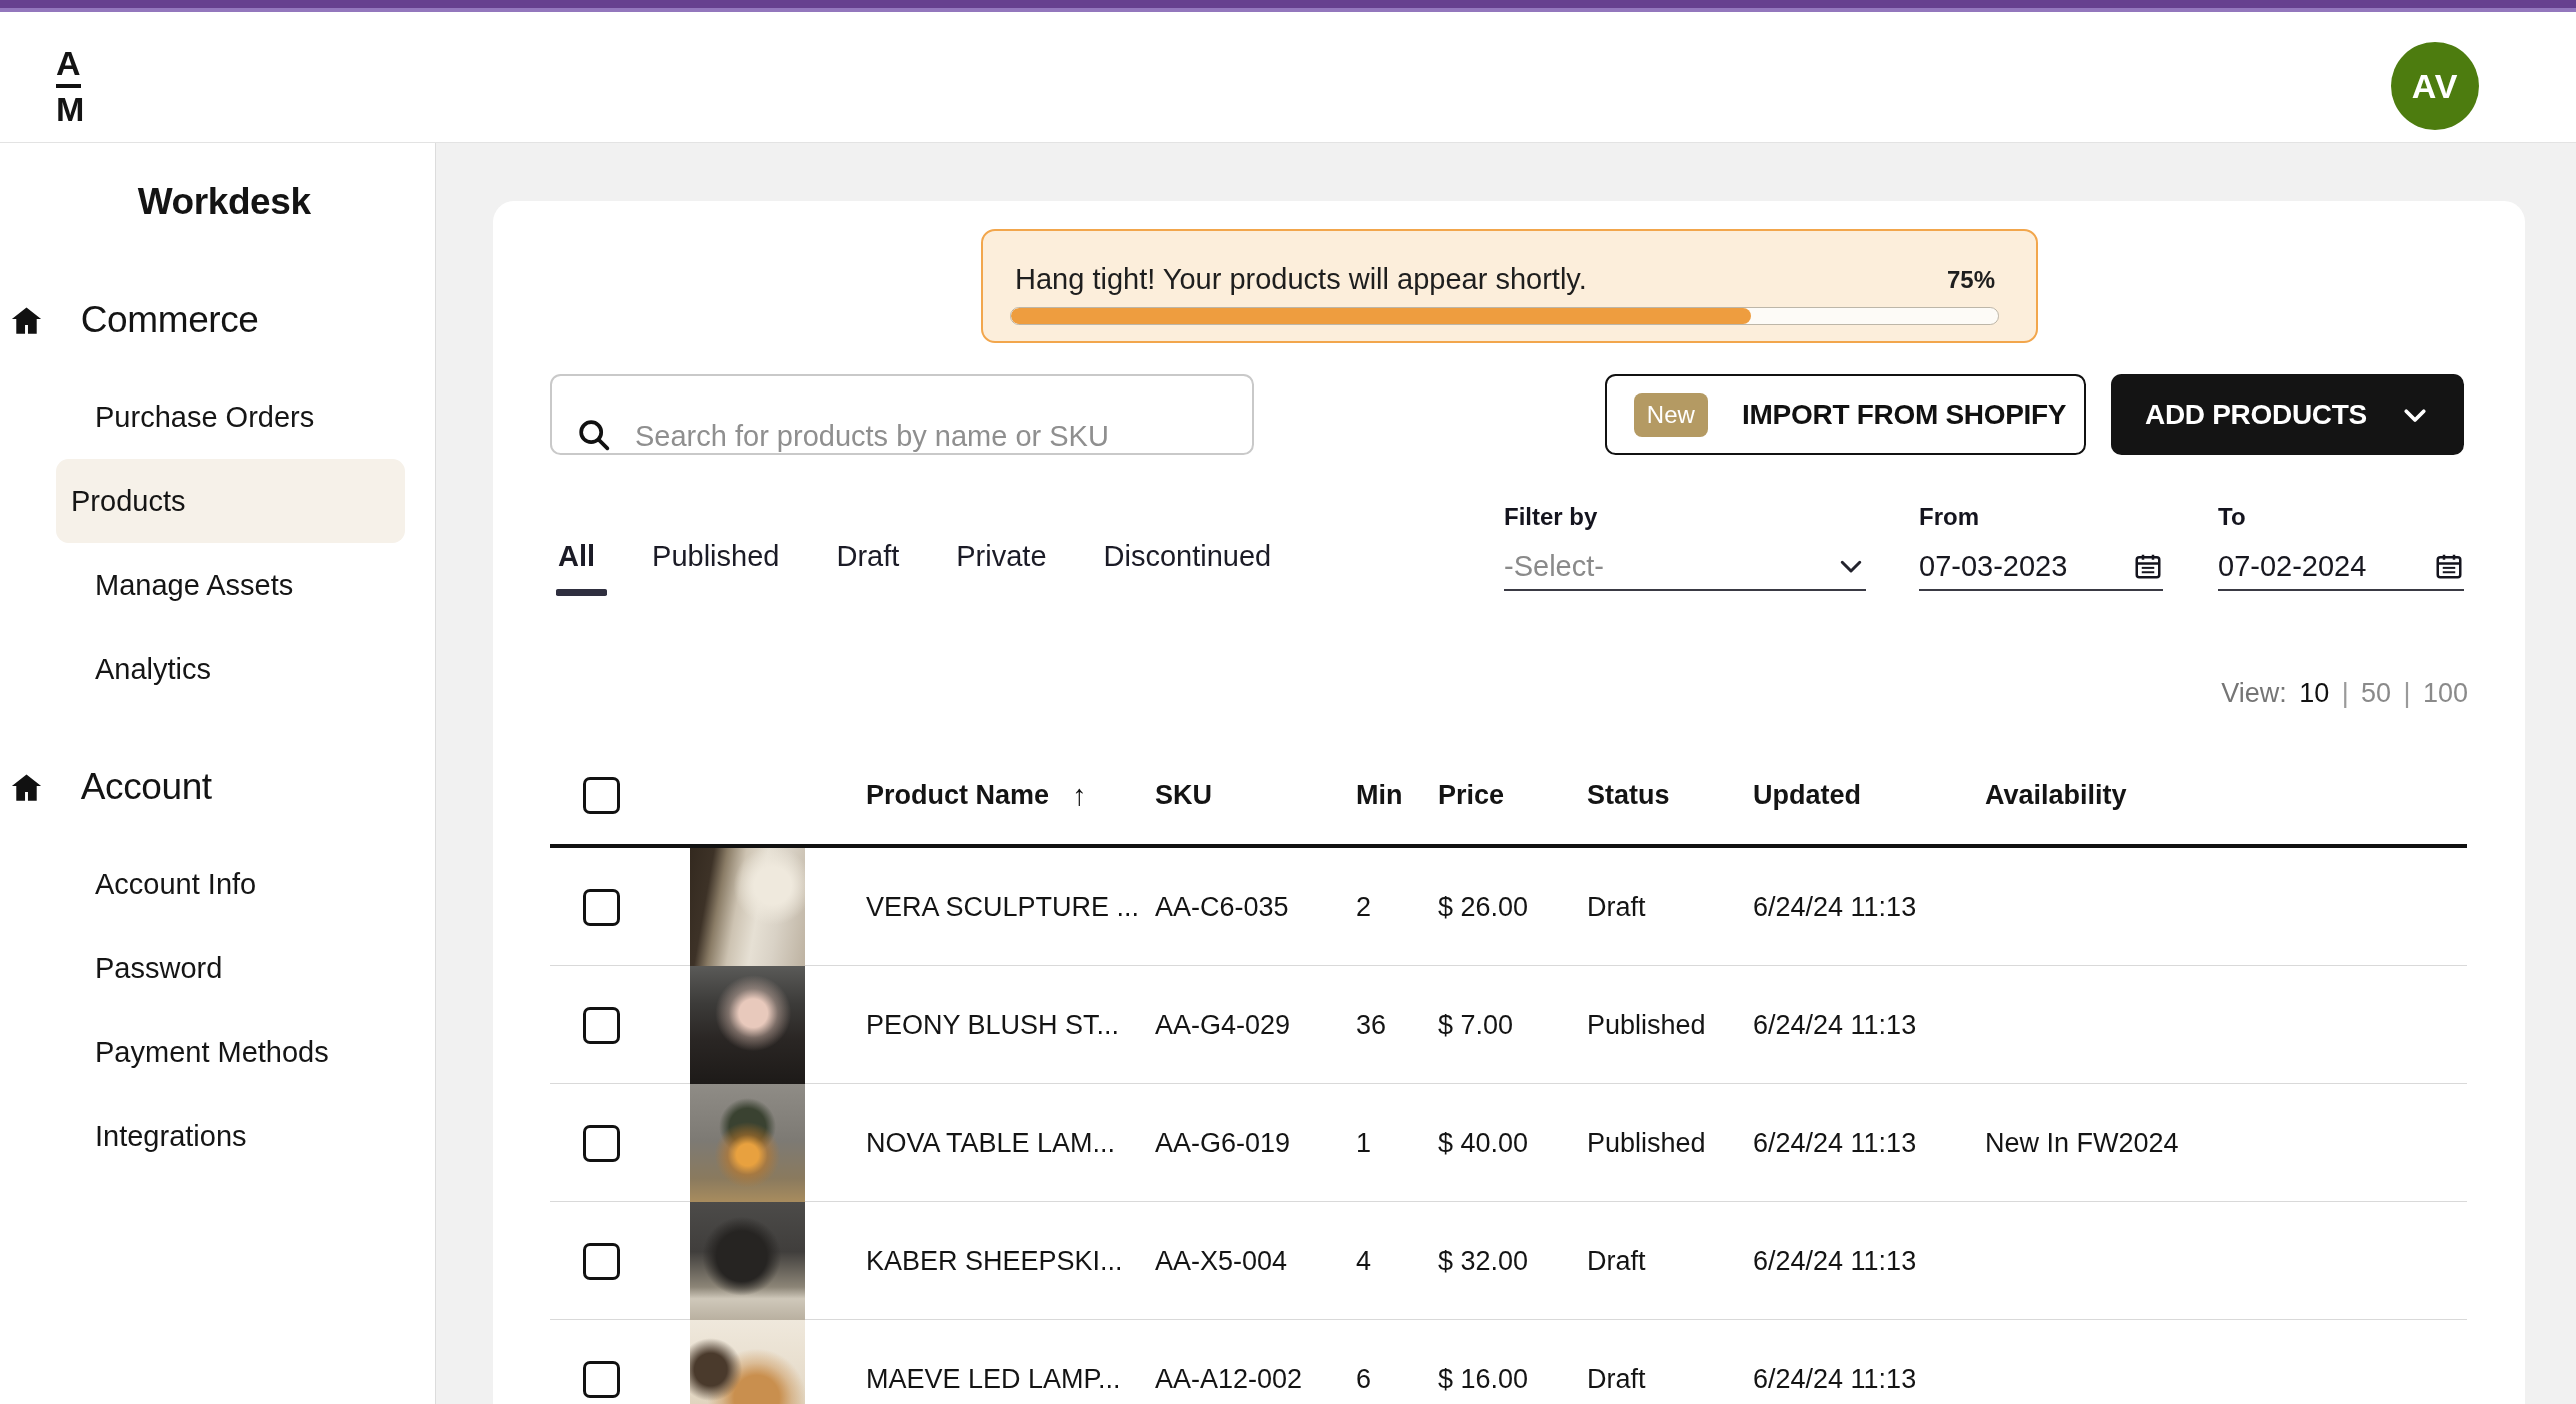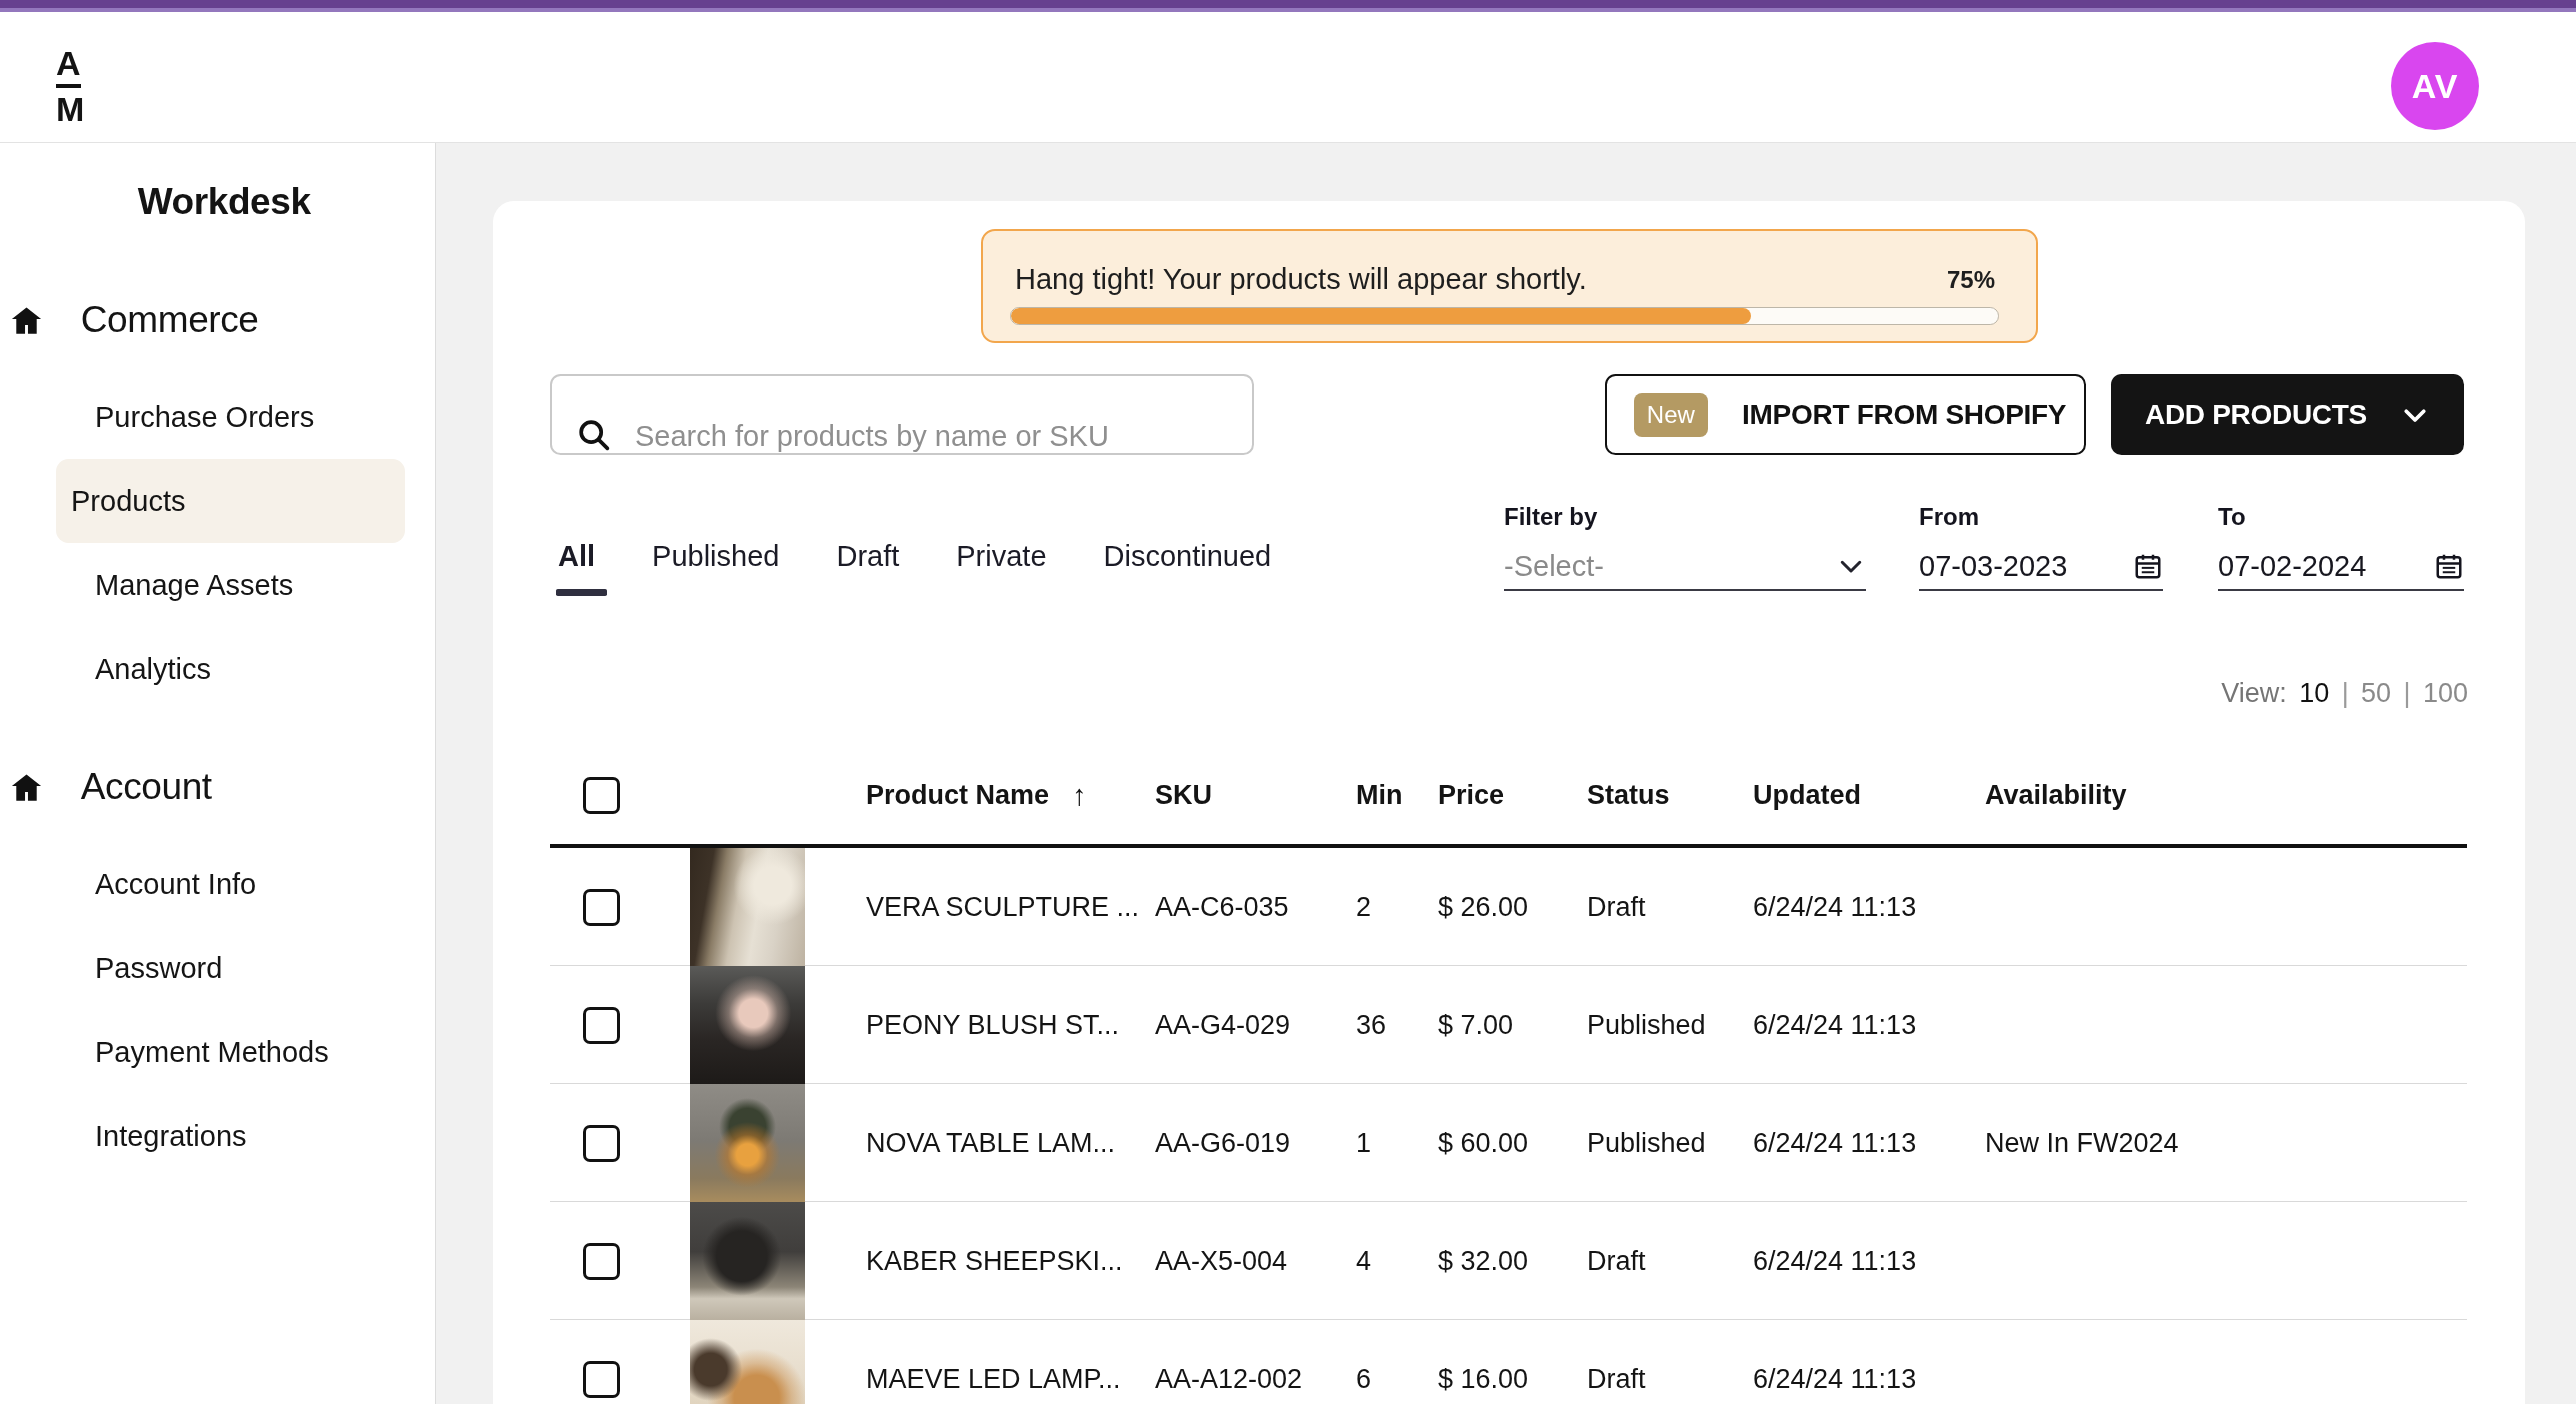--- a/index.html
+++ b/index.html
@@ -8,21 +8,21 @@
 
   
   .topbar { position: absolute; left: 0; top: 0; width: 2576px; height: 12.4px;
             background: linear-gradient(180deg, #66408F 0 68%, #9377BD 68% 100%); }
   .appheader { position: absolute; left: 0; top: 12.4px; width: 2576px; height: 131px;
                background: #fff; border-bottom: 0.9px solid #E3E3E3; z-index: 5; }
   .logo { position: absolute; left: 56px; top: 34px; width: 53px; }
   .logo .ch { font-size: 34px; font-weight: 800; line-height: 1; letter-spacing: -0.9px; }
   .logo .rule { width: 25px; height: 4.4px; background: #111; margin: 3.5px 0; }
   .avatar { position: absolute; right: 97px; top: 30px; width: 88px; height: 88px;
-            border-radius: 50%; background: #d946ef; color: #fff; font-size: 34px; font-weight: bold;
+            border-radius: 50%; background: #4d7c0f; color: #fff; font-size: 34px; font-weight: bold;
             display: flex; align-items: center; justify-content: center; letter-spacing: 0.9px; }
 
   
   .sidebar { position: absolute; left: 0; top: 143px; width: 436px; height: 1261px;
              background: #fff; border-right: 0.9px solid #DCDCDC; z-index: 4; text-align: center; }
   .sidebar-title { margin: 38px 0 0 13.3px; font-size: 37px; font-weight: bold; letter-spacing: -0.4px; }
   .section-header { display: flex; align-items: center; gap: 37px; margin: 76px 0 0 8.8px;
                     font-size: 37px; font-weight: normal; letter-spacing: -0.4px; cursor: pointer; }
   .section-header + .nav-list { margin-top: 34px; }
   .home-ico { width: 35px; height: 35px; flex: 0 0 auto; }
@@ -288,21 +288,21 @@
     <div class="trow tbody-row">
       <div class="cell-check">
           <div class="checkbox"></div>
         </div>
       <div>
           <div class="thumb" style="background:radial-gradient(circle at 50% 60%, #E8A13F 0 12%, rgba(190,120,40,0.55) 22%, transparent 36%),radial-gradient(circle at 50% 36%, #3A4231 0 19%, transparent 30%),linear-gradient(180deg,#8F8C86 0%,#7D7A74 48%,#8A7A5E 80%,#A88C5E 100%)"></div>
         </div>
       <div class="name-cell">NOVA TABLE LAM...</div>
       <div>AA-G6-019</div>
       <div>1</div>
-      <div>$ 60.00</div>
+      <div>$ 40.00</div>
       <div>Published</div>
       <div>6/24/24 11:13</div>
       <div>New In FW2024</div>
     </div>
 
     <div class="trow tbody-row">
       <div class="cell-check">
           <div class="checkbox"></div>
         </div>
       <div>

